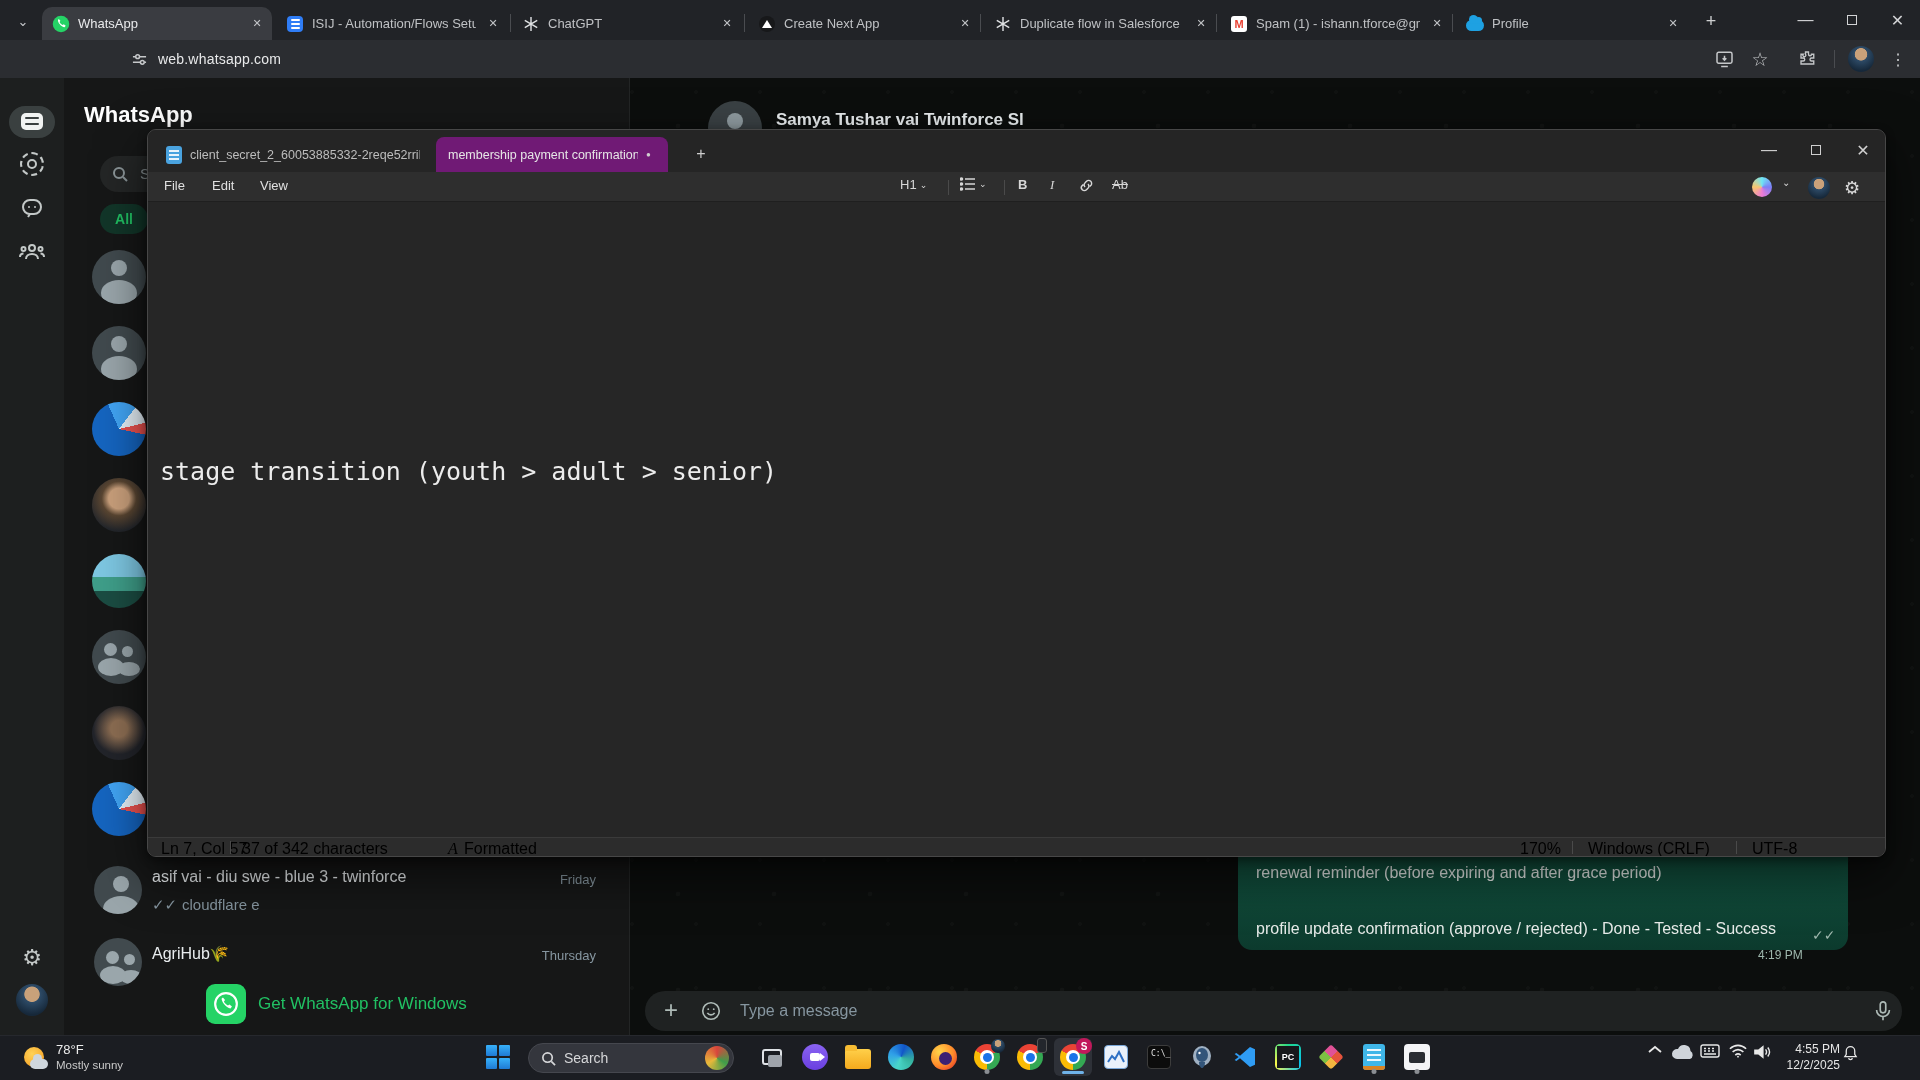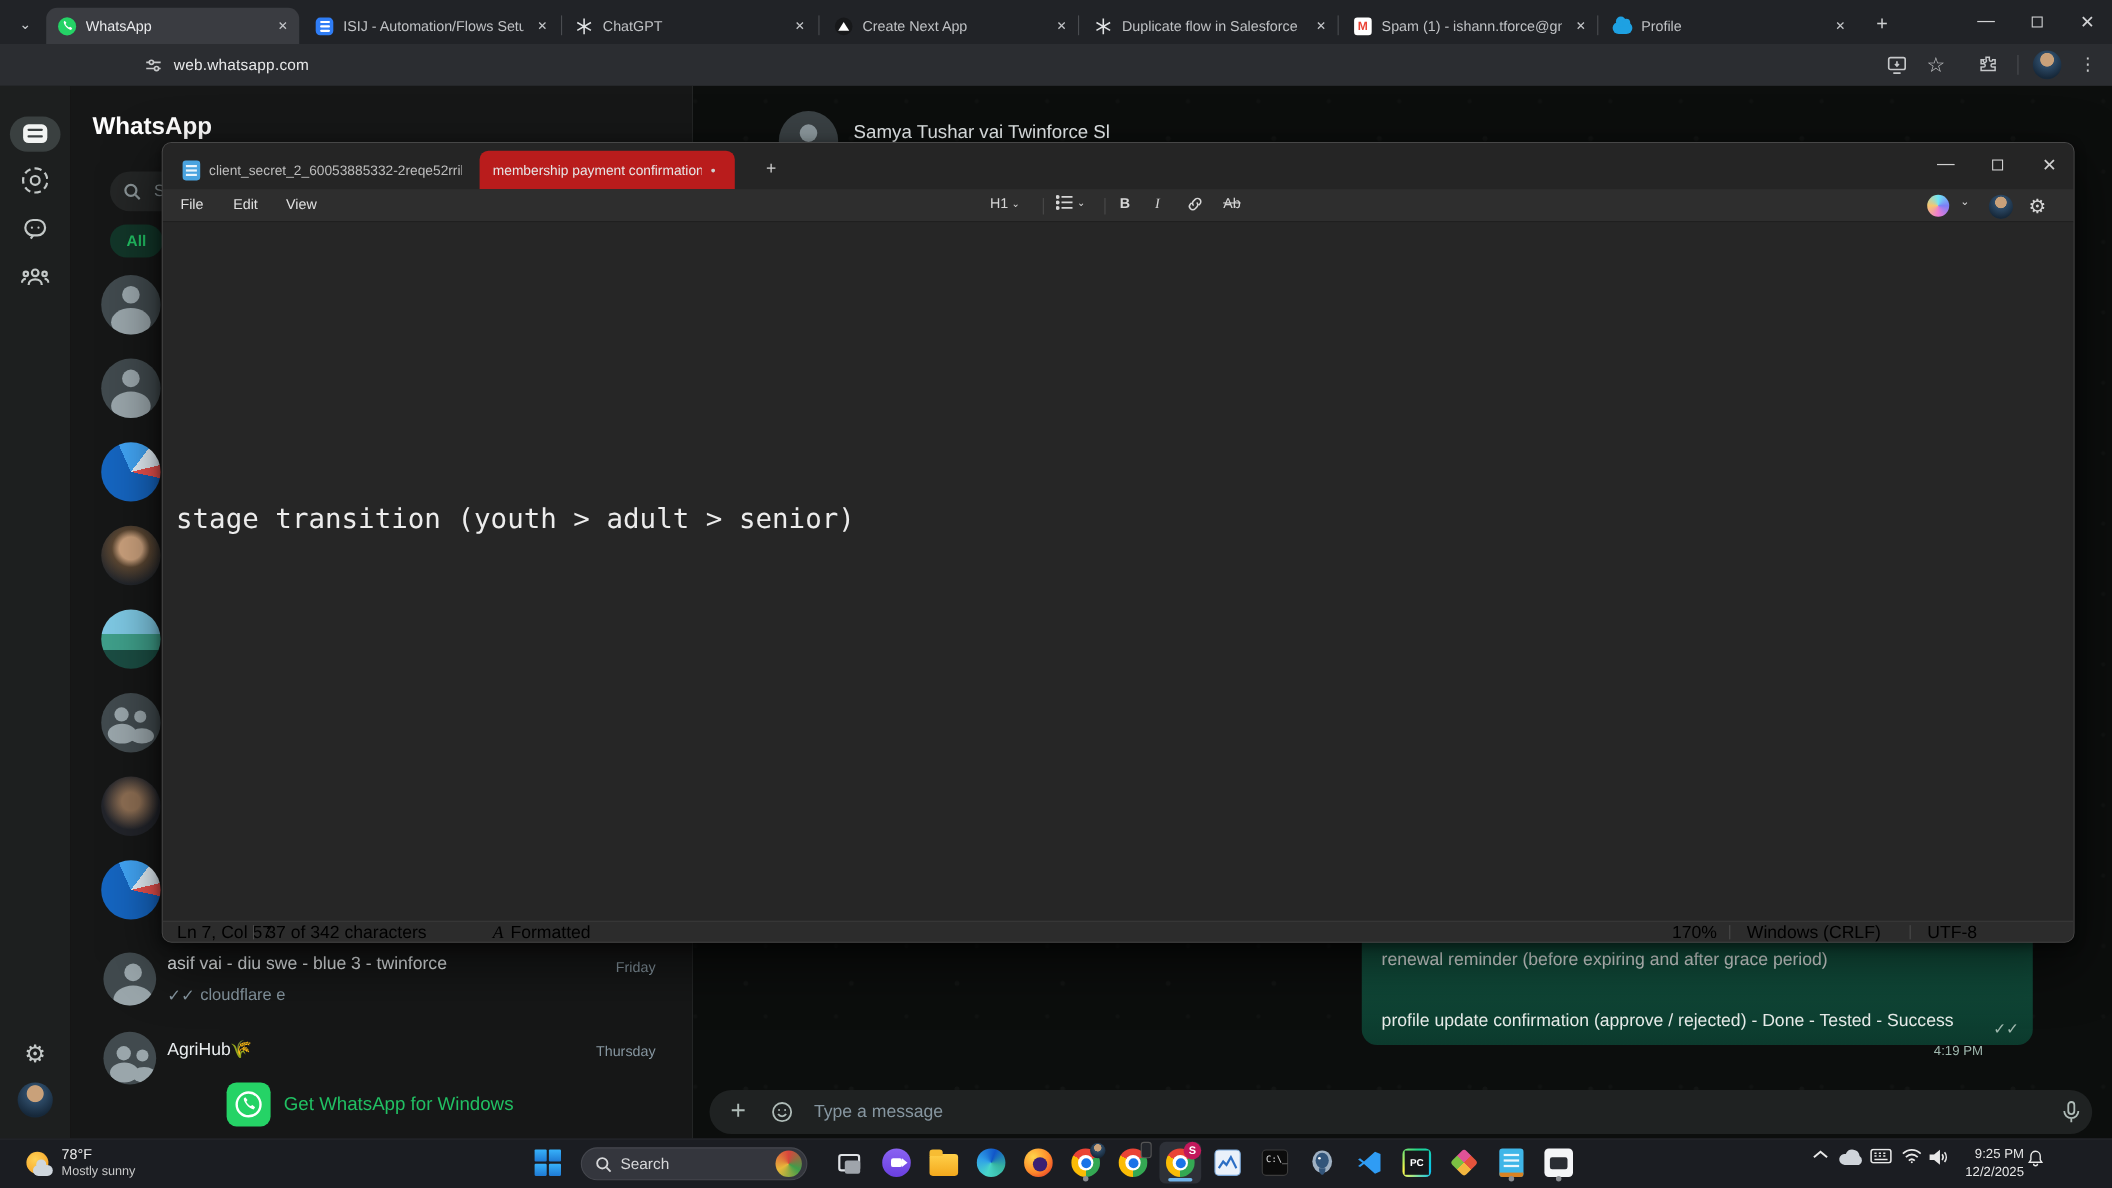--- a/index.html
+++ b/index.html
@@ -92,21 +92,21 @@
   .comp-ph{position:absolute;left:740px;top:1002px;font-size:16px;color:#8696a0;z-index:1}
   .svgic{display:block}
 
   
   .np{position:absolute;left:147px;top:129px;width:1739px;height:728px;z-index:10;border-radius:9px;
     background:#262626;border:1px solid #474747;
     box-shadow:0 18px 50px rgba(0,0,0,.6),0 3px 10px rgba(0,0,0,.45);overflow:hidden}
   .np-tabbar{position:absolute;left:0;top:0;width:100%;height:42px;background:#252525}
   .np-tab{position:absolute;top:7px;height:35px;display:flex;align-items:center;gap:8px;padding:0 12px;
     color:#bdbdbd;font-size:12.5px;border-radius:8px 8px 0 0}
-  .np-tab.active{background:#b91c1c;color:#e6e6e6}
+  .np-tab.active{background:#701a75;color:#e6e6e6}
   .np-doc{width:16px;height:18px;border-radius:3px;background:#4aa3df;position:relative;flex:0 0 auto}
   .np-doc::before{content:"";position:absolute;left:3px;top:4px;right:3px;height:2px;background:#eaf4fb;
     box-shadow:0 4px 0 #eaf4fb,0 8px 0 #eaf4fb}
   .np-plus{position:absolute;left:540px;top:11px;width:26px;height:26px;color:#cfcfcf;font-size:16px;
     display:flex;align-items:center;justify-content:center}
   .np-wc{position:absolute;top:4px;width:42px;height:32px;display:flex;align-items:center;justify-content:center;color:#d0d0d0}
   .np-menubar{position:absolute;left:0;top:42px;width:100%;height:30px;background:#2e2e2e;border-bottom:1px solid #1f1f1f}
   .np-menu{position:absolute;top:48px;font-size:13px;color:#e0e0e0;z-index:11}
   .np-tool{position:absolute;top:47px;color:#d6d6d6;font-size:13px;display:flex;align-items:center;gap:3px;z-index:11}
   .np-sepv{position:absolute;top:50px;width:1px;height:15px;background:#4a4a4a;z-index:11}
@@ -253,21 +253,21 @@
         <circle cx="12" cy="12" r="10" fill="none" stroke="#fff" stroke-width="2"></circle>
       <path d="M8 7c-.5 2.5 4 8.5 8.2 9.2l1.3-1.9-2.3-1.8-1.4.9c-1.4-.5-3.2-2.3-3.7-3.7l1-1.4-1.9-2.2z" fill="#fff"></path>
       </svg>
   </div>
   <div class="getwa-txt">Get WhatsApp for Windows</div>
 
   <div class="abs" style="left:708px;top:101px;width:54px;height:54px;border-radius:50%;background:#3a4144;z-index:1">
     <span style="position:absolute;left:19px;top:12px;width:16px;height:16px;border-radius:50%;background:#8f9ba0"></span>
     <span style="position:absolute;left:9px;top:32px;width:36px;height:24px;border-radius:50%;background:#8f9ba0"></span>
   </div>
-  <div class="abs" style="left:776px;top:110px;font-size:17px;font-weight:normal;color:#e9edef;z-index:1;white-space:nowrap">Samya Tushar vai Twinforce Sl</div>
+  <div class="abs" style="left:776px;top:110px;font-size:17px;font-weight:bold;color:#e9edef;z-index:1;white-space:nowrap">Samya Tushar vai Twinforce Sl</div>
 
   <div class="bubble"></div>
   <div class="bub-line" style="left:1256px;top:864px">renewal reminder (before expiring and after grace period)</div>
   <div class="bub-line" style="left:1256px;top:920px">profile update confirmation (approve / rejected) - Done - Tested - Success</div>
   <div class="bub-time">4:19 PM</div>
   <div class="abs" style="left:1812px;top:927px;font-size:14px;color:#9fb8ae;z-index:1">✓✓</div>
 
   <div class="composer"></div>
   <div class="comp-plus">+</div>
   <svg class="abs svgic" style="left:700px;top:1000px;z-index:1" width="22" height="22" viewBox="0 0 24 24" fill="none" stroke="#aebbb7" stroke-width="1.8">
@@ -587,21 +587,21 @@
         <circle cx="10" cy="13.8" r="1" fill="#e8e8e8" stroke="none"></circle>
       </svg>
     </div>
   <div class="tray" style="left:1750px;width:24px">
     <svg width="18" height="16" viewBox="0 0 20 18" fill="none" stroke="#e8e8e8" stroke-width="1.6">
       <path d="M2 7v4h4l5 4V3L6 7z" fill="#e8e8e8"></path>
         <path d="M14 6a5 5 0 0 1 0 6M16.5 4a8 8 0 0 1 0 10"></path>
       </svg>
     </div>
   <div class="clock">
-    <div>9:25 PM</div>
+    <div>4:55 PM</div>
     <div>12/2/2025</div>
   </div>
   <div class="tray" style="left:1838px;width:24px">
     <svg width="17" height="18" viewBox="0 0 24 24" fill="none" stroke="#e8e8e8" stroke-width="1.8">
       <path d="M12 3a6 6 0 0 1 6 6v5l2 3H4l2-3V9a6 6 0 0 1 6-6zM9.5 19a2.5 2.5 0 0 0 5 0"></path>
       </svg>
     </div>
 
 </div>
 

